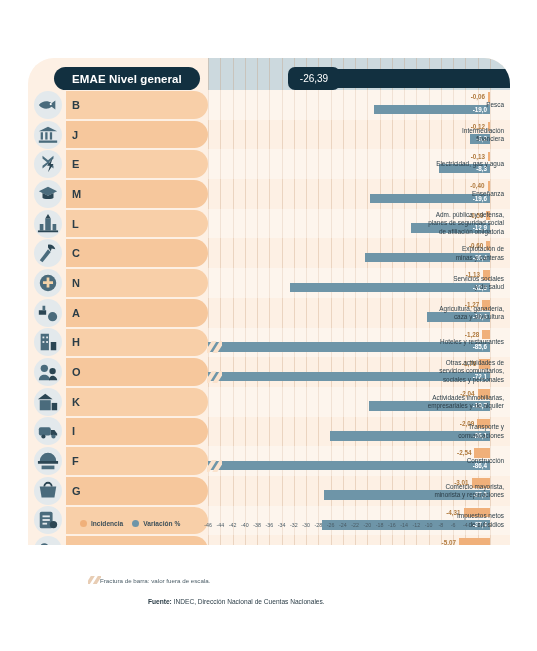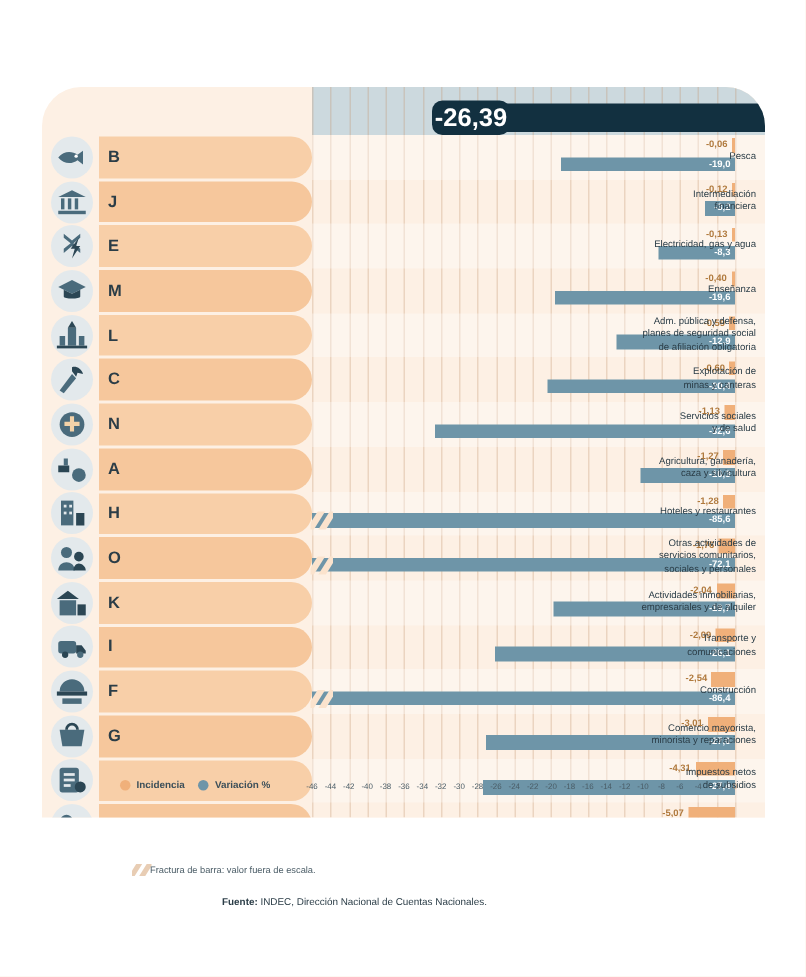--- a/index.html
+++ b/index.html
@@ -54,21 +54,21 @@
   .hdr-bar {
     position: absolute; left: 296px; top: 11px;
     width: 186px; height: 19px;
     background: #123040;
   }
   .hdr-val {
     position: absolute; left: 260px; top: 9px;
     width: 52px; height: 23px;
     background: #123040;
     border-radius: 7px;
-    color: #fff; font-size: 17px; font-weight: bold;
+    color: #fff; font-size: 10px; font-weight: normal;
     display: flex; align-items: center; justify-content: center;
     z-index: 4;
   }
 
   
   .rows { position: absolute; left: 0; top: 32px; right: 0; }
   .row { position: relative; height: 29.7px; }
 
   .row-bg-lbl {
     position: absolute; left: 38px; top: 1px; bottom: 1px;
@@ -208,20 +208,21 @@
       <i style="left: 196.174px;"></i>
       <i style="left: 208.435px;"></i>
       <i style="left: 220.696px;"></i>
       <i style="left: 232.957px;"></i>
       <i style="left: 245.217px;"></i>
       <i style="left: 257.478px;"></i>
       <i style="left: 269.739px;"></i>
       <i style="left: 282px;"></i>
     </div>
 
+  <div class="hdr-pill">EMAE Nivel general</div>
   <div class="hdr-bar"></div>
   <div class="hdr-val">-26,39</div>
 
   <div class="rows" id="rows">
       <div class="row">
         <div class="row-bg-lbl"></div>
         <div class="ico">
           <svg viewBox="0 0 24 24">
             <path d="M2 12c4-5 10-5 14-2l4-3v10l-4-3c-4 3-10 3-14-2z" fill="#4a6b7c"></path>
             <circle cx="15" cy="11" r="1.2" fill="#fff"></circle>

